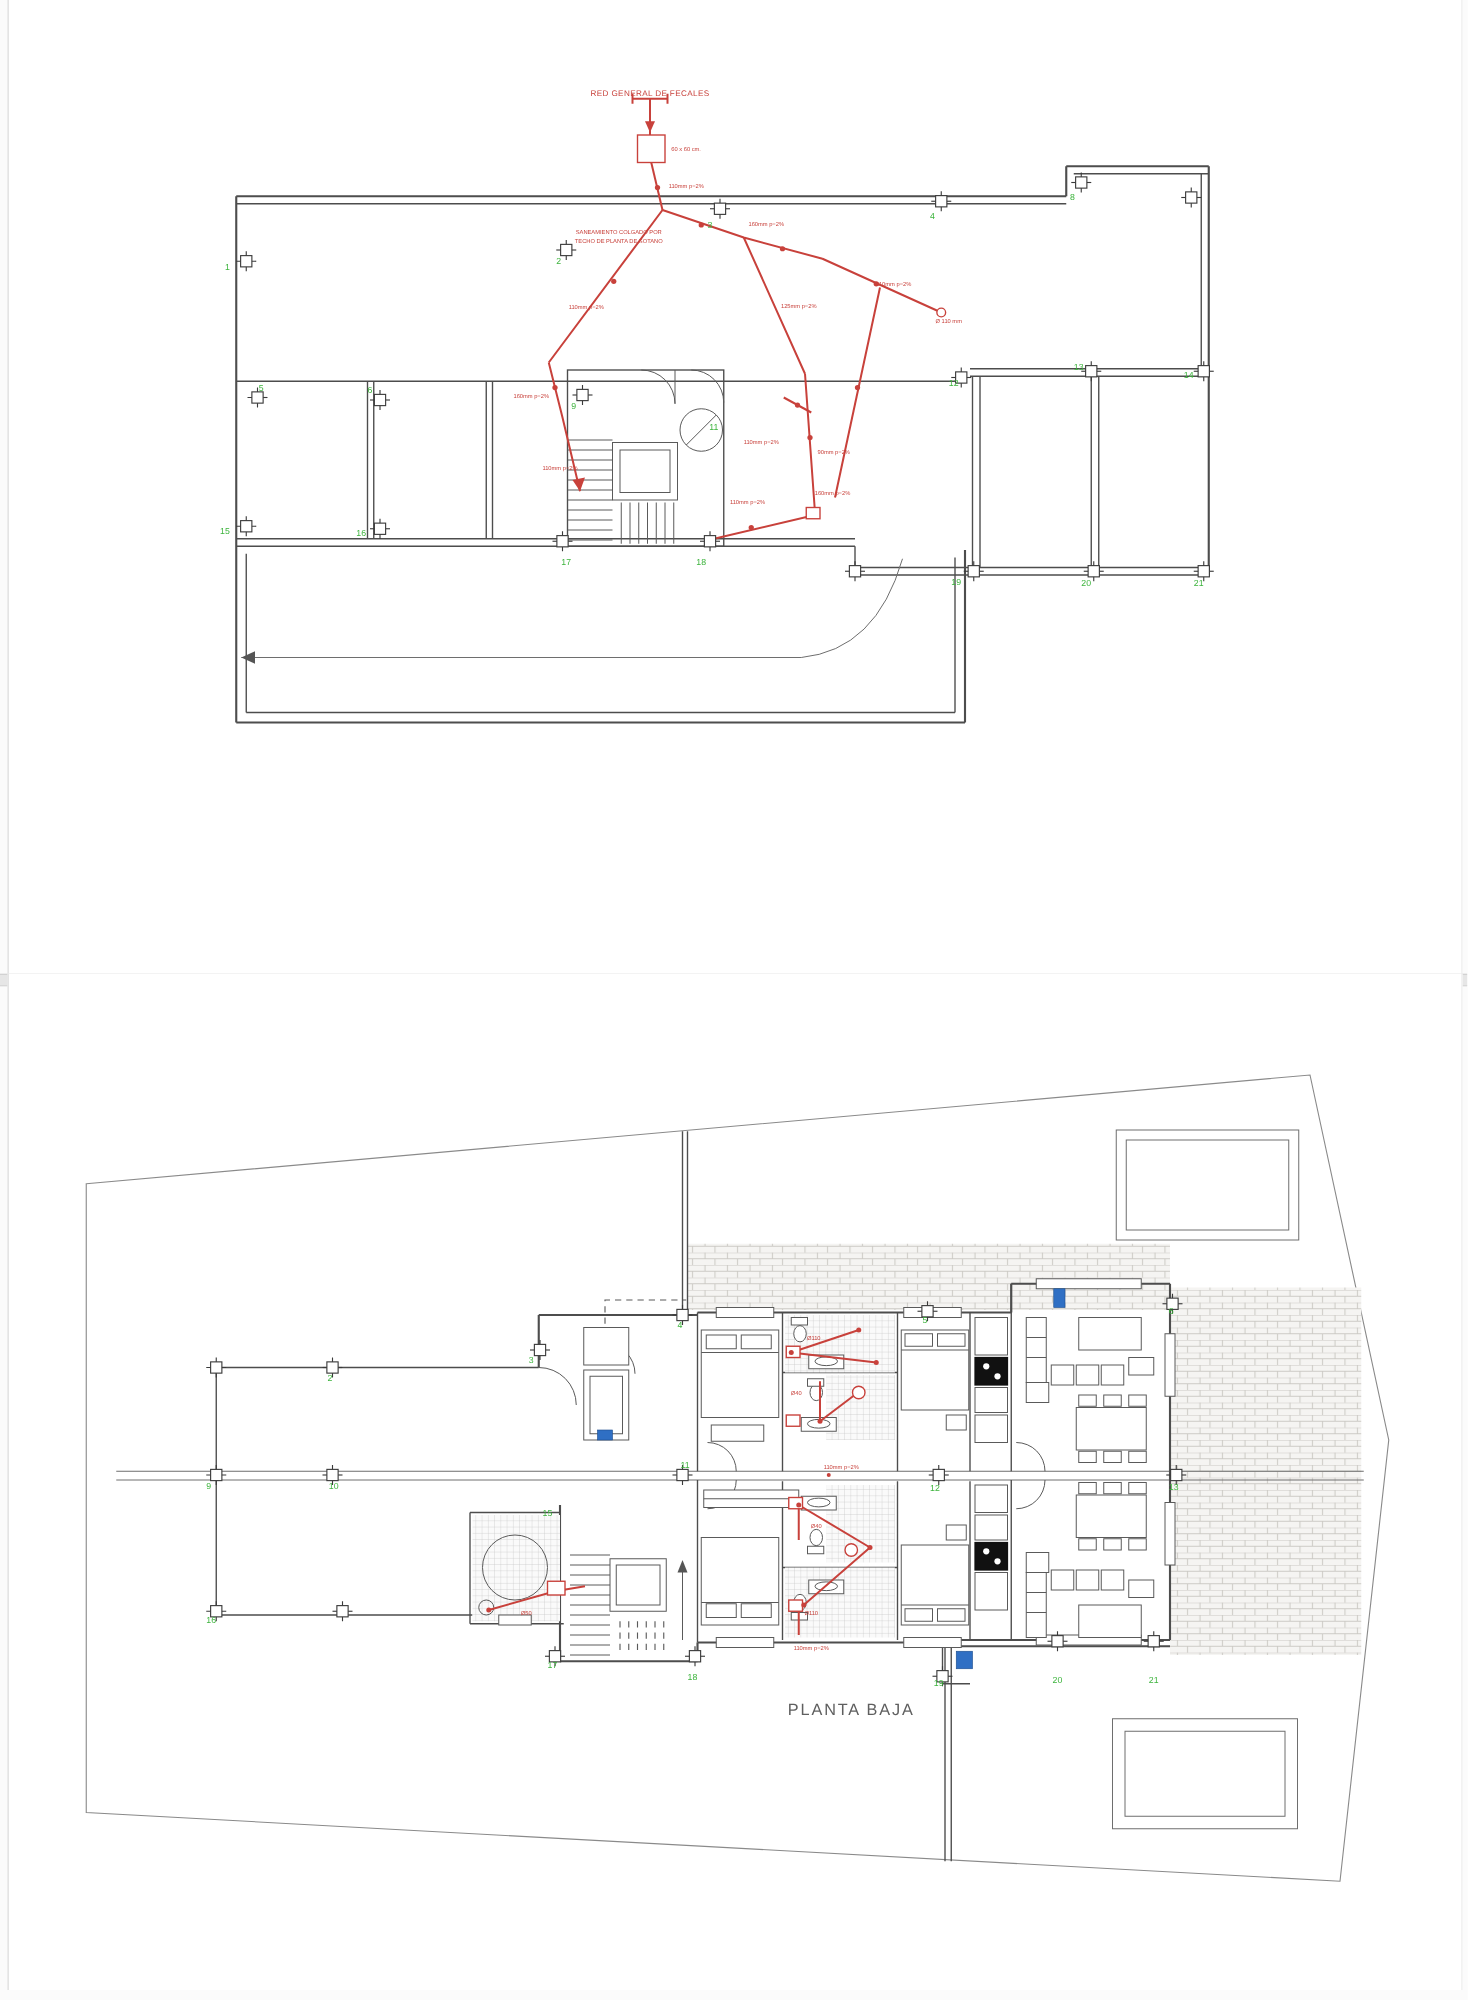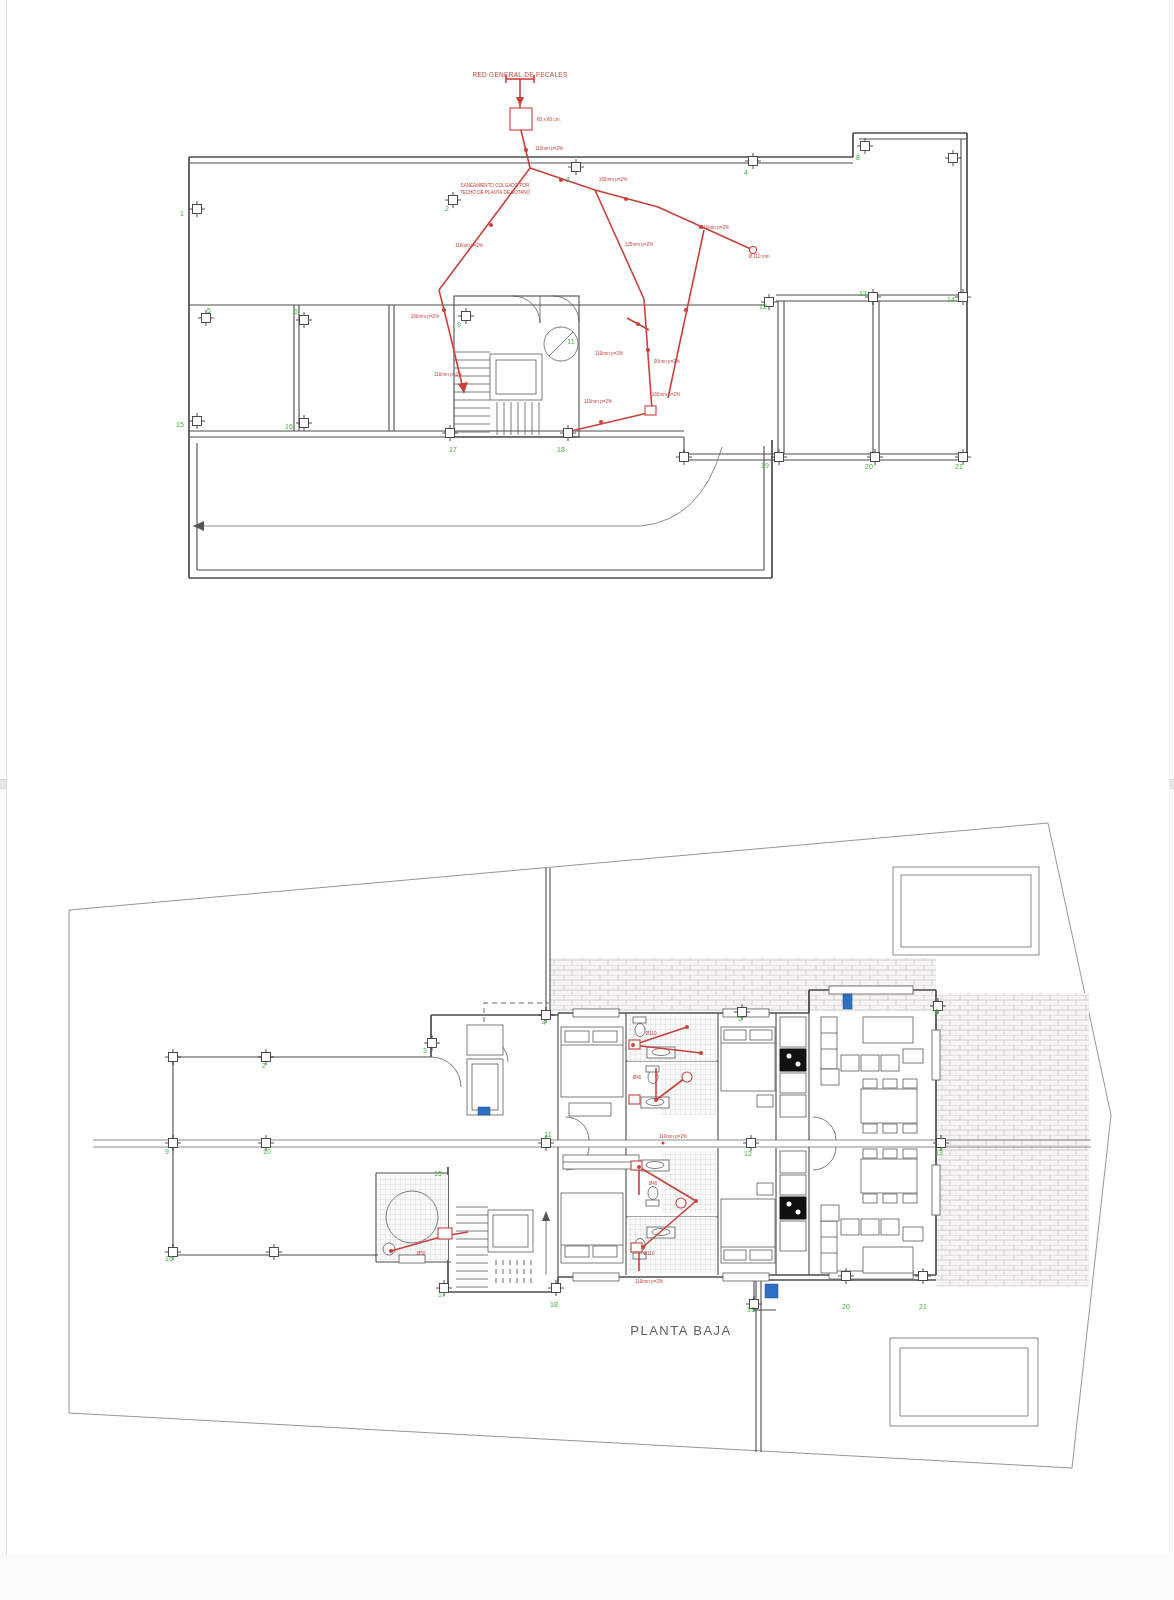--- a/index.html
+++ b/index.html
@@ -5,21 +5,21 @@
   :root{
     --pipe:#c8413b; --grid:#3db43d; --wall:#4d4d4d; --thin:#6e6e6e;
     --site:#8a8a8a; --blue:#2f6fc4;
   }
   html,body{margin:0;padding:0;background:#fbfbfb;}
   #page{position:relative;width:1174px;height:1600px;background:#fbfbfb;overflow:hidden;
         font-family:"Liberation Sans", sans-serif;}
   .panel{position:absolute;left:6px;width:1162px;background:#ffffff;
          border-left:1px solid #dcdcdc;border-right:1px solid #eeeeee;}
   #panel-top{top:0;height:779px;}
-  #panel-bottom{top:742px;height:813px;}
+  #panel-bottom{top:779px;height:813px;}
   #divider{position:absolute;left:0;top:779px;width:1174px;height:8px;
            background:#e6e6e6;border-top:1px solid #d2d2d2;border-bottom:1px solid #d8d8d8;}
   svg{display:block;}
   .w{stroke:var(--wall);stroke-width:1.1;fill:none;}
   .w2{stroke:var(--wall);stroke-width:1.7;fill:none;}
   .thin{stroke:var(--thin);stroke-width:0.8;fill:none;}
   .site{stroke:var(--site);stroke-width:0.9;fill:none;}
   .furn{stroke:#5a5a5a;stroke-width:0.8;fill:#ffffff;}
   .furnl{stroke:#5a5a5a;stroke-width:0.8;fill:none;}
   .pipe{stroke:var(--pipe);stroke-width:1.6;fill:none;}

